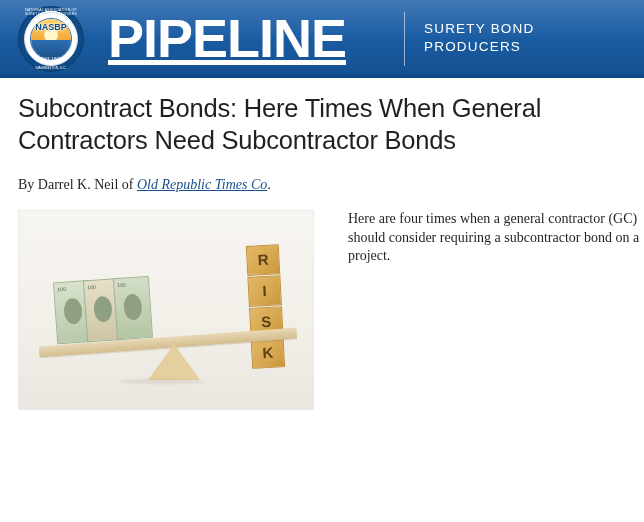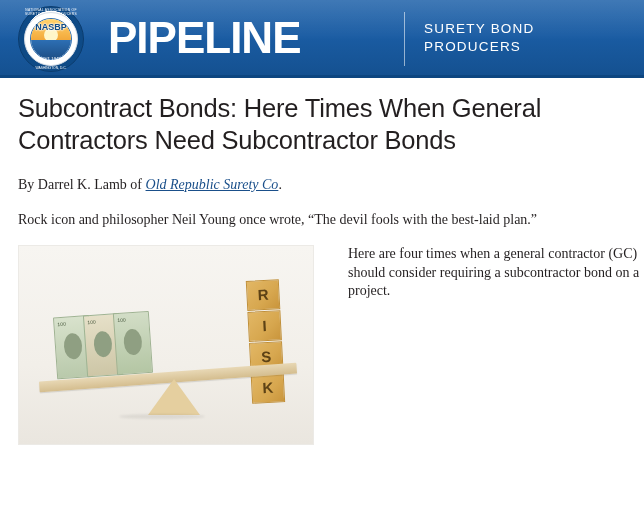--- a/index.html
+++ b/index.html
@@ -128,25 +128,26 @@
     font-size: 4.2px;
     color: #ffffff;
     font-family: "Liberation Sans", sans-serif;
     z-index: 3;
   }
   .pipeline-word {
     position: absolute;
     left: 108px;
     top: 5px;
     font-family: "Liberation Sans", sans-serif;
-    font-size: 44px;
+    font-size: 54px;
     font-weight: bold;
     letter-spacing: -1px;
     color: #ffffff;
     line-height: 66px;
+    text-decoration: underline;
   }
   .masthead-divider {
     position: absolute;
     left: 404px;
     top: 12px;
     width: 1px;
     height: 54px;
     background: rgba(255,255,255,0.55);
   }
   .assoc {
@@ -365,24 +366,23 @@
     </div>
 
     <div class="masthead-bottom-rule"></div>
   </div>
 
   <div class="article">
 
     <h1 class="headline">Subcontract Bonds: Here Times When General Contractors Need Subcontractor Bonds</h1>
 
     <div class="byline">
-      <span>By Darrel K. Lamb of </span><a href="#">Old Republic Surety Co</a><span>.</span>
+      <span>By Darrel K. Neil of </span><a href="#">Old Republic Times Co</a><span>.</span>
     </div>
 
-    <div class="lede">Rock icon and philosopher Neil Young once wrote, “The devil fools with the best-laid plan.”</div>
 
     <div class="body-wrap">
 
       <div class="photo">
         <div class="photo-bg"></div>
 
         <div class="bills">
           <div class="bill b1">
             <div class="num">100</div>
             <div class="oval"></div>

